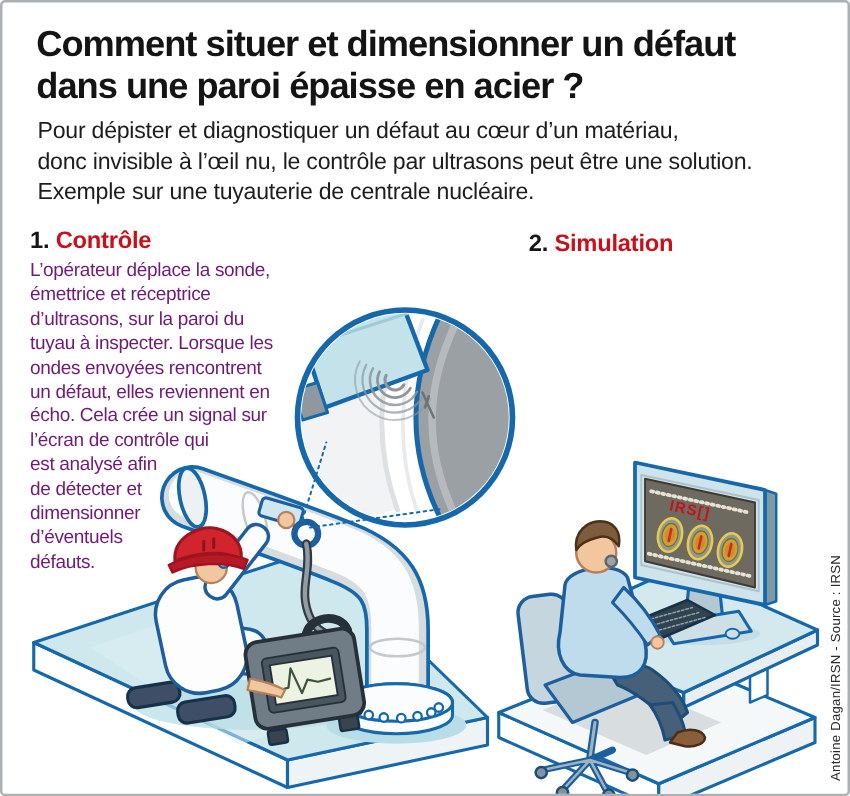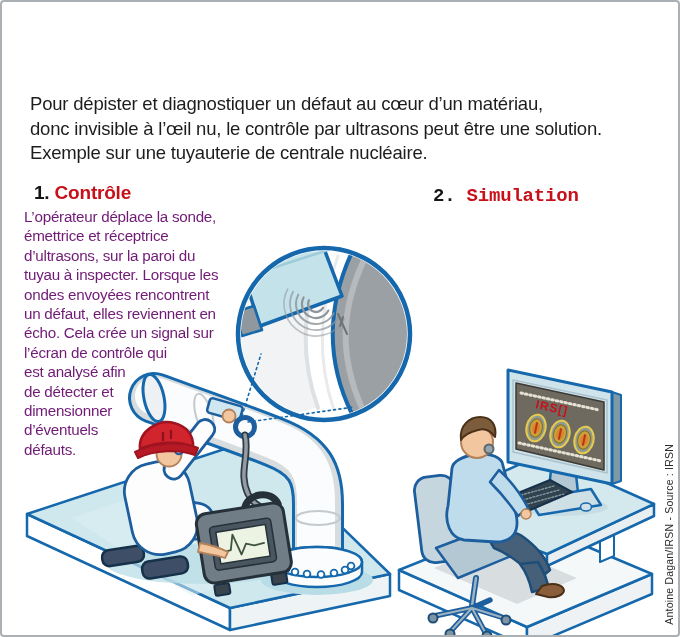--- a/index.html
+++ b/index.html
@@ -15,22 +15,22 @@
     font-size:29px;font-weight:700;line-height:33px;letter-spacing:-0.8px;color:#141414;
     margin:0;
   }
   .intro{
     position:absolute;left:28px;top:90px;width:640px;
     font-size:18.5px;line-height:24.5px;letter-spacing:-0.2px;color:#1d1d1d;
     white-space:pre-line;margin:0;
   }
   .section{position:absolute;}
   .sec-1{left:22px;top:180px;width:228px;}
-  .sec-2{left:421px;top:183px;width:250px;font-family:Liberation Mono, monospace;}
-  .sec-head{font-size:19px;font-weight:700;margin:0 0 3px 10px;letter-spacing:-0.2px;}
+  .sec-2{left:421px;top:183px;width:250px;}
+  .sec-head{font-size:19px;font-weight:700;margin:0 0 3px 0;letter-spacing:-0.2px;}
   .sec-num{color:#151515;}
   .sec-title{color:#c8101b;}
   .sec-body{
     font-size:15.2px;line-height:19.4px;letter-spacing:-0.25px;color:#701a75;
     white-space:pre-line;margin:0;
   }
   .credit{
     position:absolute;right:3px;bottom:10px;
     writing-mode:vertical-rl;transform:rotate(180deg);
     font-size:10.5px;color:#2a2a2a;letter-spacing:0.2px;white-space:nowrap;
@@ -223,20 +223,21 @@
       <path d="M540,584 C550,580 560,582 562,588 C562,593 554,596 546,595 L534,592 Z" fill="#8a5d3b" stroke="#4a2f18" stroke-width="2"></path>
       <path d="M450,466 C452,452 492,446 500,460 L514,512 C518,530 510,540 494,540 L462,538 C448,536 442,520 446,504 Z" fill="#bfdcec" stroke="#1d5e9e" stroke-width="2.8"></path>
       <path d="M497,468 C510,480 520,494 526,506 L516,514 C508,502 498,490 488,480 Z" fill="#bfdcec" stroke="#1d5e9e" stroke-width="2.5"></path>
       <circle cx="524" cy="512" r="5" fill="#f2c79f" stroke="#b4815a" stroke-width="1.5"></circle>
       <circle cx="475" cy="440" r="16" fill="#f2c79f" stroke="#b4815a" stroke-width="2"></circle>
       <path d="M459,438 C457,423 468,415 478,415 C490,415 495,424 493,435 C488,428 482,426 476,428 C468,430 462,433 459,438 Z" fill="#7d5c3c" stroke="#4a3017" stroke-width="2"></path>
       <circle cx="487" cy="447" r="4.5" fill="#97a4ab" stroke="#5a676e" stroke-width="2"></circle>
     </g>
   </svg>
 
+  <h1 class="title"><span>Comment situer et dimensionner un défaut</span><br><span>dans une paroi épaisse en acier ?</span></h1>
 
   <p class="intro">Pour dépister et diagnostiquer un défaut au cœur d’un matériau,
 donc invisible à l’œil nu, le contrôle par ultrasons peut être une solution.
 Exemple sur une tuyauterie de centrale nucléaire.</p>
 
   <div class="section sec-1">
     <h2 class="sec-head"><span class="sec-num">1.</span> <span class="sec-title">Contrôle</span></h2>
     <p class="sec-body">L’opérateur déplace la sonde,
 émettrice et réceptrice
 d’ultrasons, sur la paroi du

